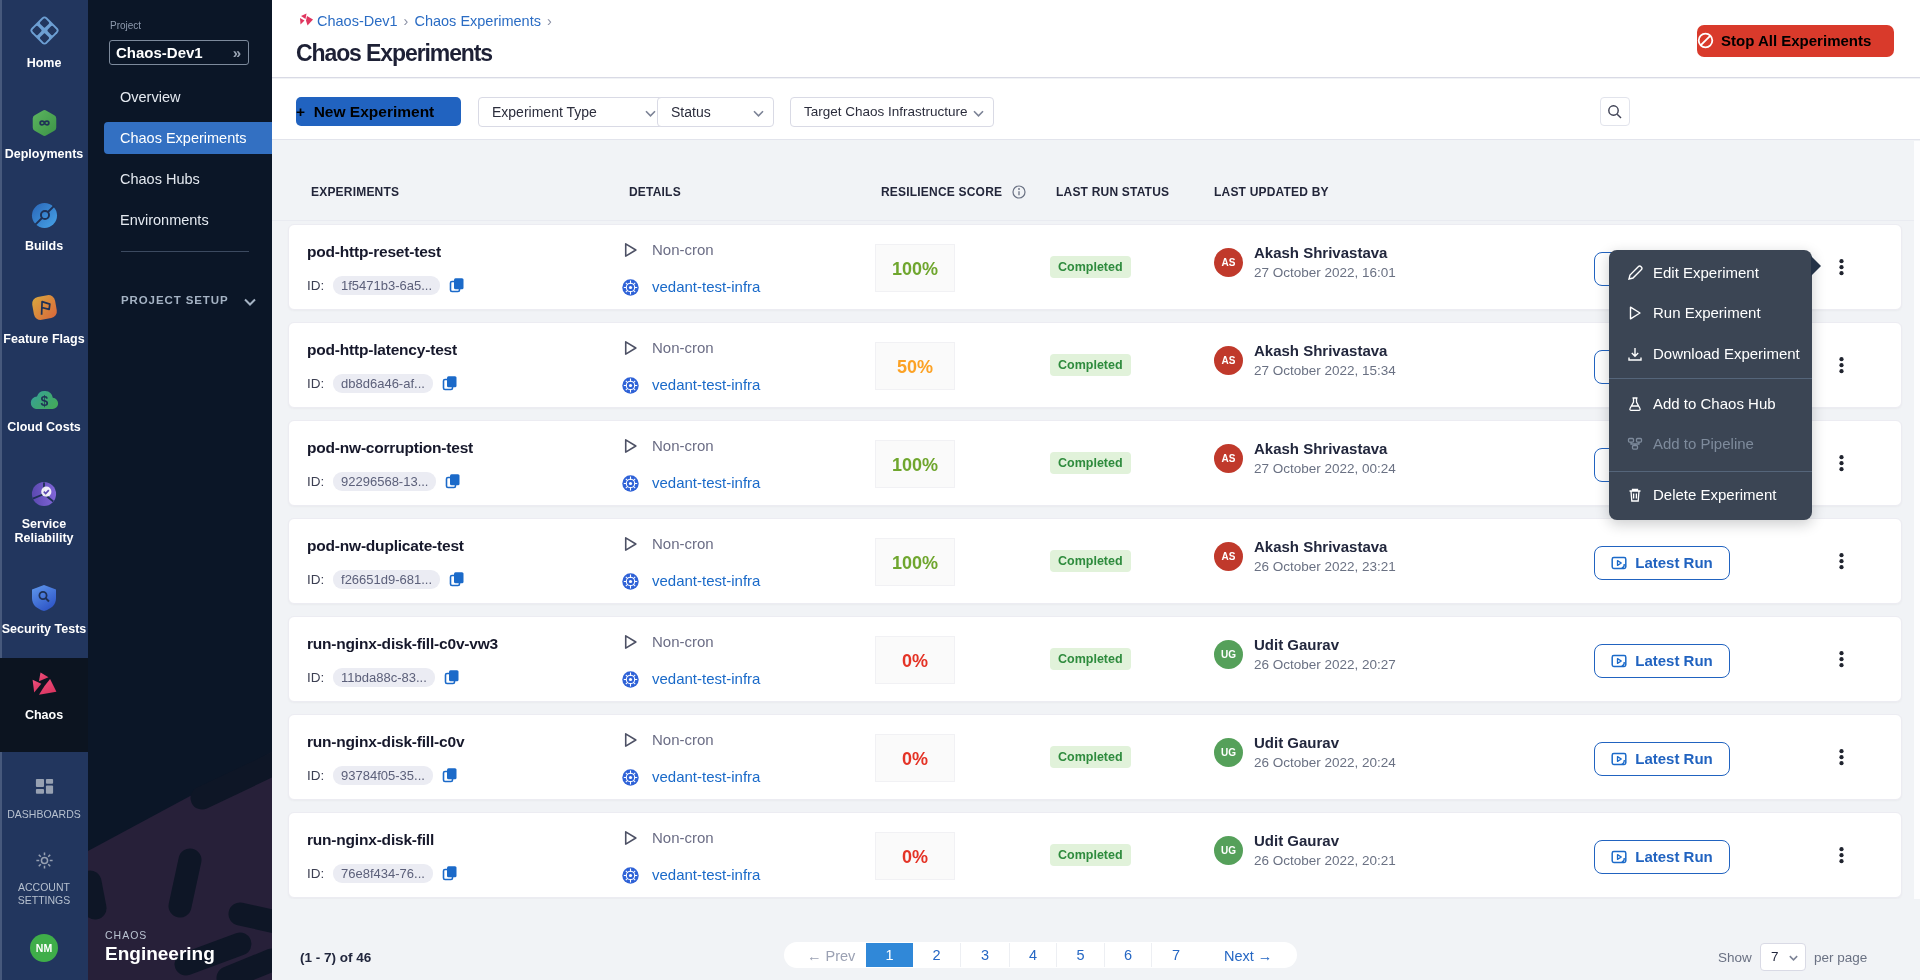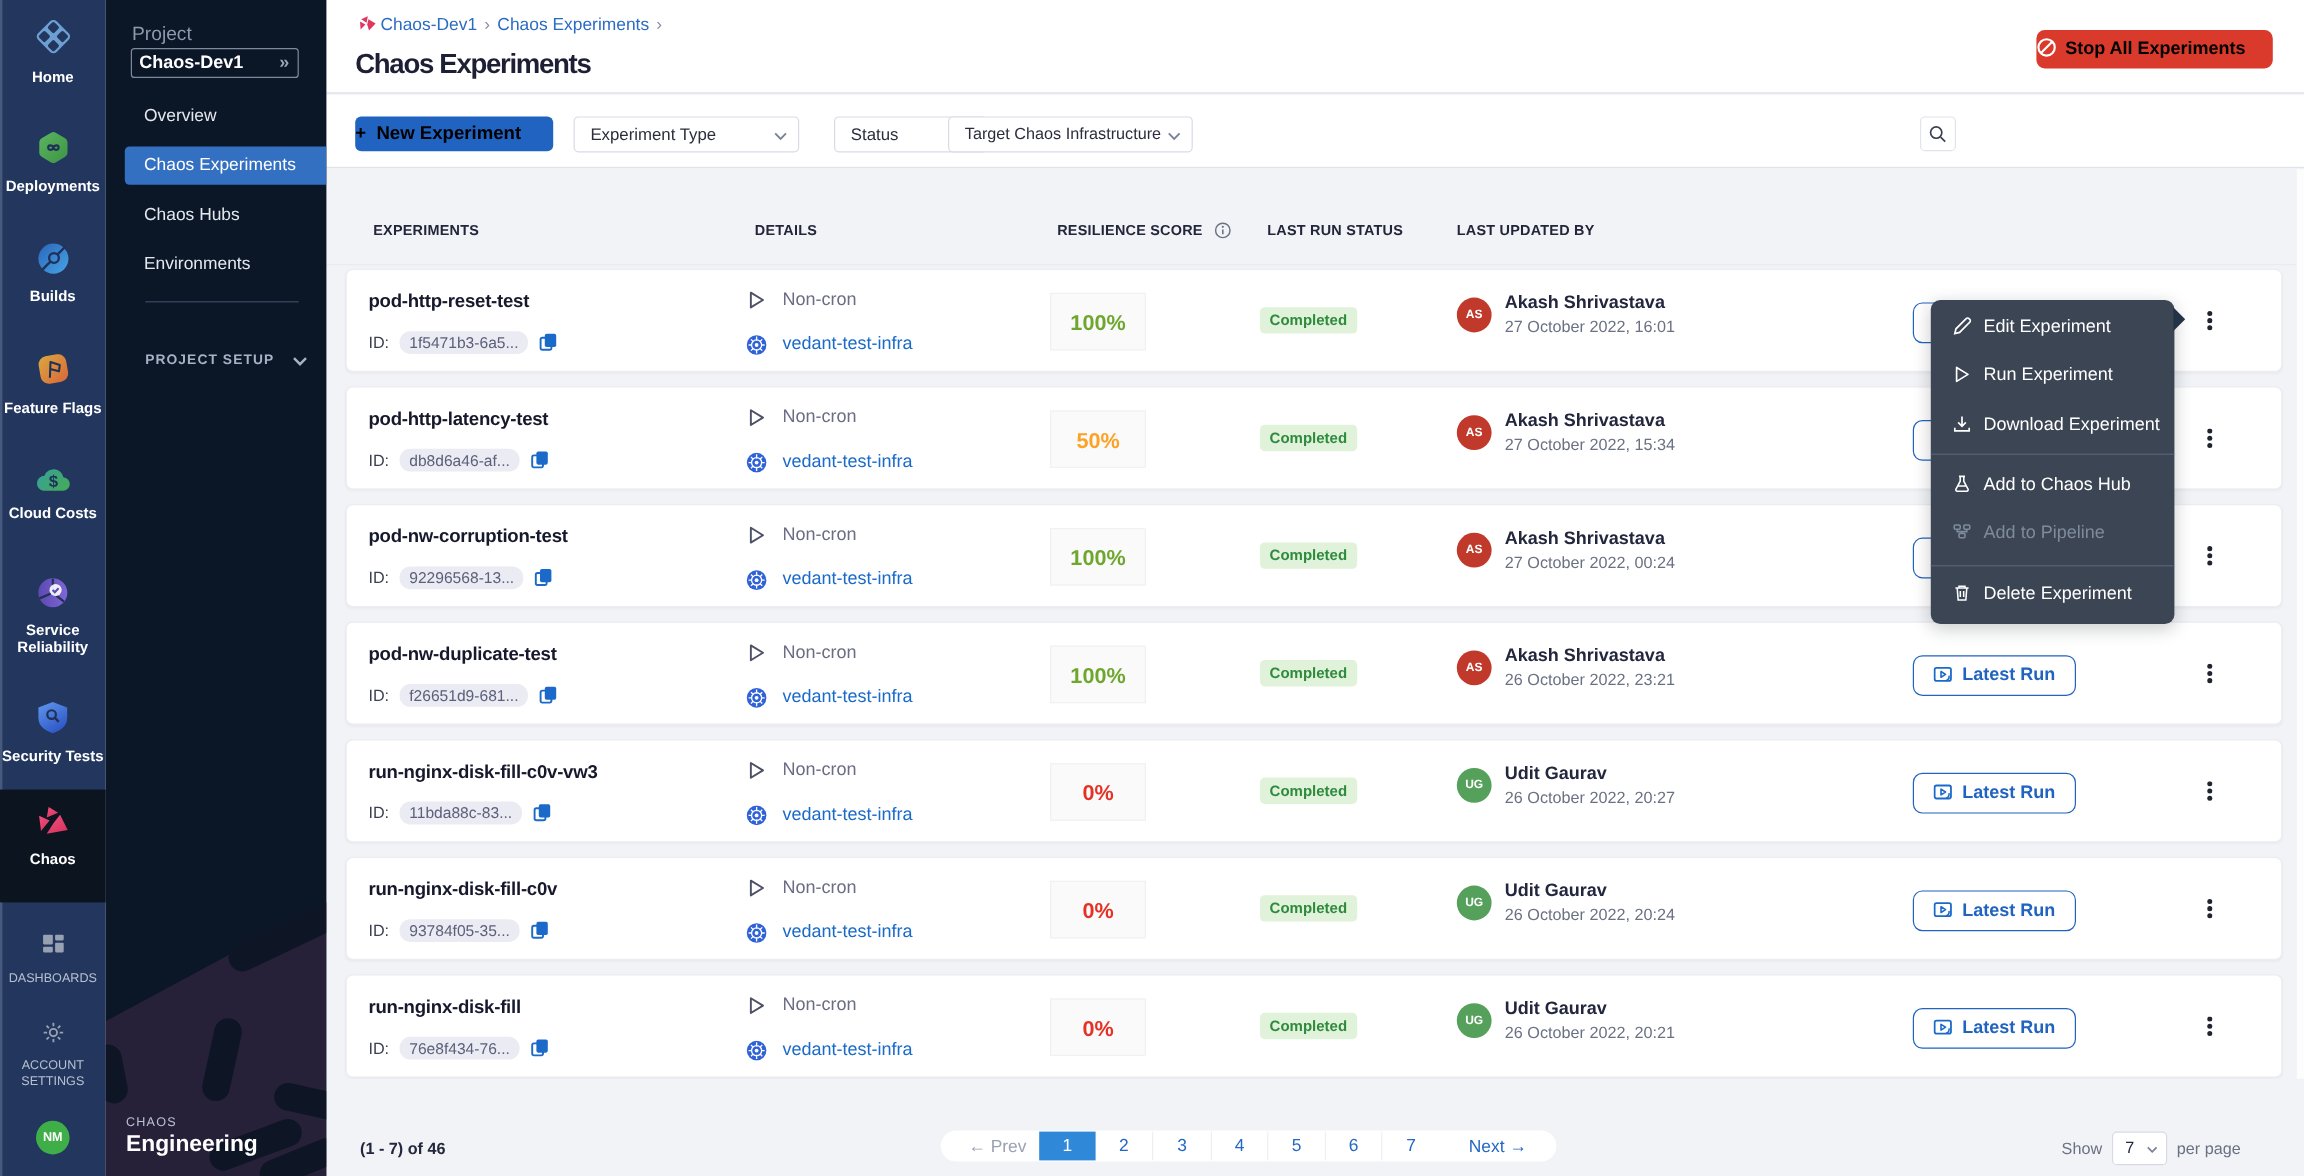--- a/index.html
+++ b/index.html
@@ -10,21 +10,21 @@
 
 #rail { left:0; top:0; width:88px; height:980px; background:#22365e; }
 #rail .edge { left:0; top:0; width:2px; height:980px; background:#47597c; position:absolute; }
 .railitem { position:absolute; left:0; width:88px; text-align:center; color:#fff; }
 .railitem .lbl { font-size:12.5px; font-weight:bold; color:#fff; line-height:13.5px; margin-top:7px; }
 .railitem.dim .lbl { font-size:10.5px; font-weight:normal; color:#b6c0cf; line-height:13px; margin-top:6px; }
 #chaosTile { position:absolute; left:0; top:658px; width:88px; height:94px; background:#0c1420; }
 
 
 #subnav { left:88px; top:0; width:184px; height:980px; background:#0b1627; overflow:hidden; }
-#subnav .proj-label { position:absolute; left:22px; top:20px; font-size:16px; color:#8d99ad; }
+#subnav .proj-label { position:absolute; left:22px; top:20px; font-size:10px; color:#8d99ad; }
 #subnav .proj-box { position:absolute; left:21px; top:40px; width:140px; height:25px; border:1px solid #7d8a9c; border-radius:3px; color:#fff; font-size:15px; font-weight:bold; line-height:23px; padding-left:6px; }
 #subnav .proj-box .arr { position:absolute; right:7px; top:0px; color:#9aa5b5; font-weight:bold; font-size:15px; }
 .snav { position:absolute; left:16px; width:168px; height:32px; line-height:32px; color:#e4e9f0; font-size:14.5px; padding-left:16px; white-space:nowrap; }
 .snav.sel { background:#3370c2; color:#fff; border-radius:4px 0 0 4px; }
 #subnav .divider { position:absolute; left:33px; top:251px; width:128px; height:1px; background:#3c4a60; }
 #subnav .psetup { position:absolute; left:33px; top:274px; font-size:11.5px; font-weight:bold; letter-spacing:0.9px; color:#a5b3c4; white-space:nowrap;margin-top:20px; }
 #subnav .psetup svg { vertical-align:-2px; margin-left:12px; }
 #subnav .bottom-brand { position:absolute; left:17px; top:929px; }
 #subnav .bottom-brand .t1 { font-size:10.5px; letter-spacing:1px; color:#b9c3d1; }
 #subnav .bottom-brand .t2 { font-size:19px; font-weight:bold; color:#fff; margin-top:2px; }
@@ -83,21 +83,21 @@
     <div class="crumb" style="left:45px;">
       <a href="#">Chaos-Dev1</a><span class="sep">›</span><a href="#">Chaos Experiments</a><span class="sep">›</span>
     </div>
     <div id="ptitle">Chaos Experiments</div>
   </div>
   <div id="toolbar">
     <div class="btn-blue" style="left:24px; top:18px; width:165px; height:29px; line-height:29px;">+&nbsp; New Experiment</div>
     <div class="dd" style="left:206px; top:18px; width:188px;">Experiment Type<svg class="chev2" width="11" height="7" viewBox="0 0 11 7">
           <path d="M1 1.2 L5.5 5.8 L10 1.2" stroke="#7b8295" stroke-width="1.6" fill="none"></path>
         </svg></div>
-    <div class="dd" style="left:385px; top:18px; width:128px;margin-left:38px;">Status<svg class="chev2" width="11" height="7" viewBox="0 0 11 7">
+    <div class="dd" style="left:385px; top:18px; width:117px;">Status<svg class="chev2" width="11" height="7" viewBox="0 0 11 7">
           <path d="M1 1.2 L5.5 5.8 L10 1.2" stroke="#7b8295" stroke-width="1.6" fill="none"></path>
         </svg></div>
     <div class="dd" style="left:518px; top:18px; width:204px; font-size:13.5px;">Target Chaos Infrastructure<svg class="chev2" width="11" height="7" viewBox="0 0 11 7">
           <path d="M1 1.2 L5.5 5.8 L10 1.2" stroke="#7b8295" stroke-width="1.6" fill="none"></path>
         </svg></div>
     <div style="position:absolute; left:1328px; top:18px; width:30px; height:29px; border:1px solid #e2e4ec; border-radius:4px; background:#fff;">
       <svg width="16" height="16" viewBox="0 0 16 16" style="position:absolute;left:6px;top:6px;">
           <circle cx="6.5" cy="6.5" r="4.7" fill="none" stroke="#3c3f52" stroke-width="1.4"></circle>
           <line x1="10.2" y1="10.2" x2="14" y2="14" stroke="#3c3f52" stroke-width="1.4"></line>
         </svg>

